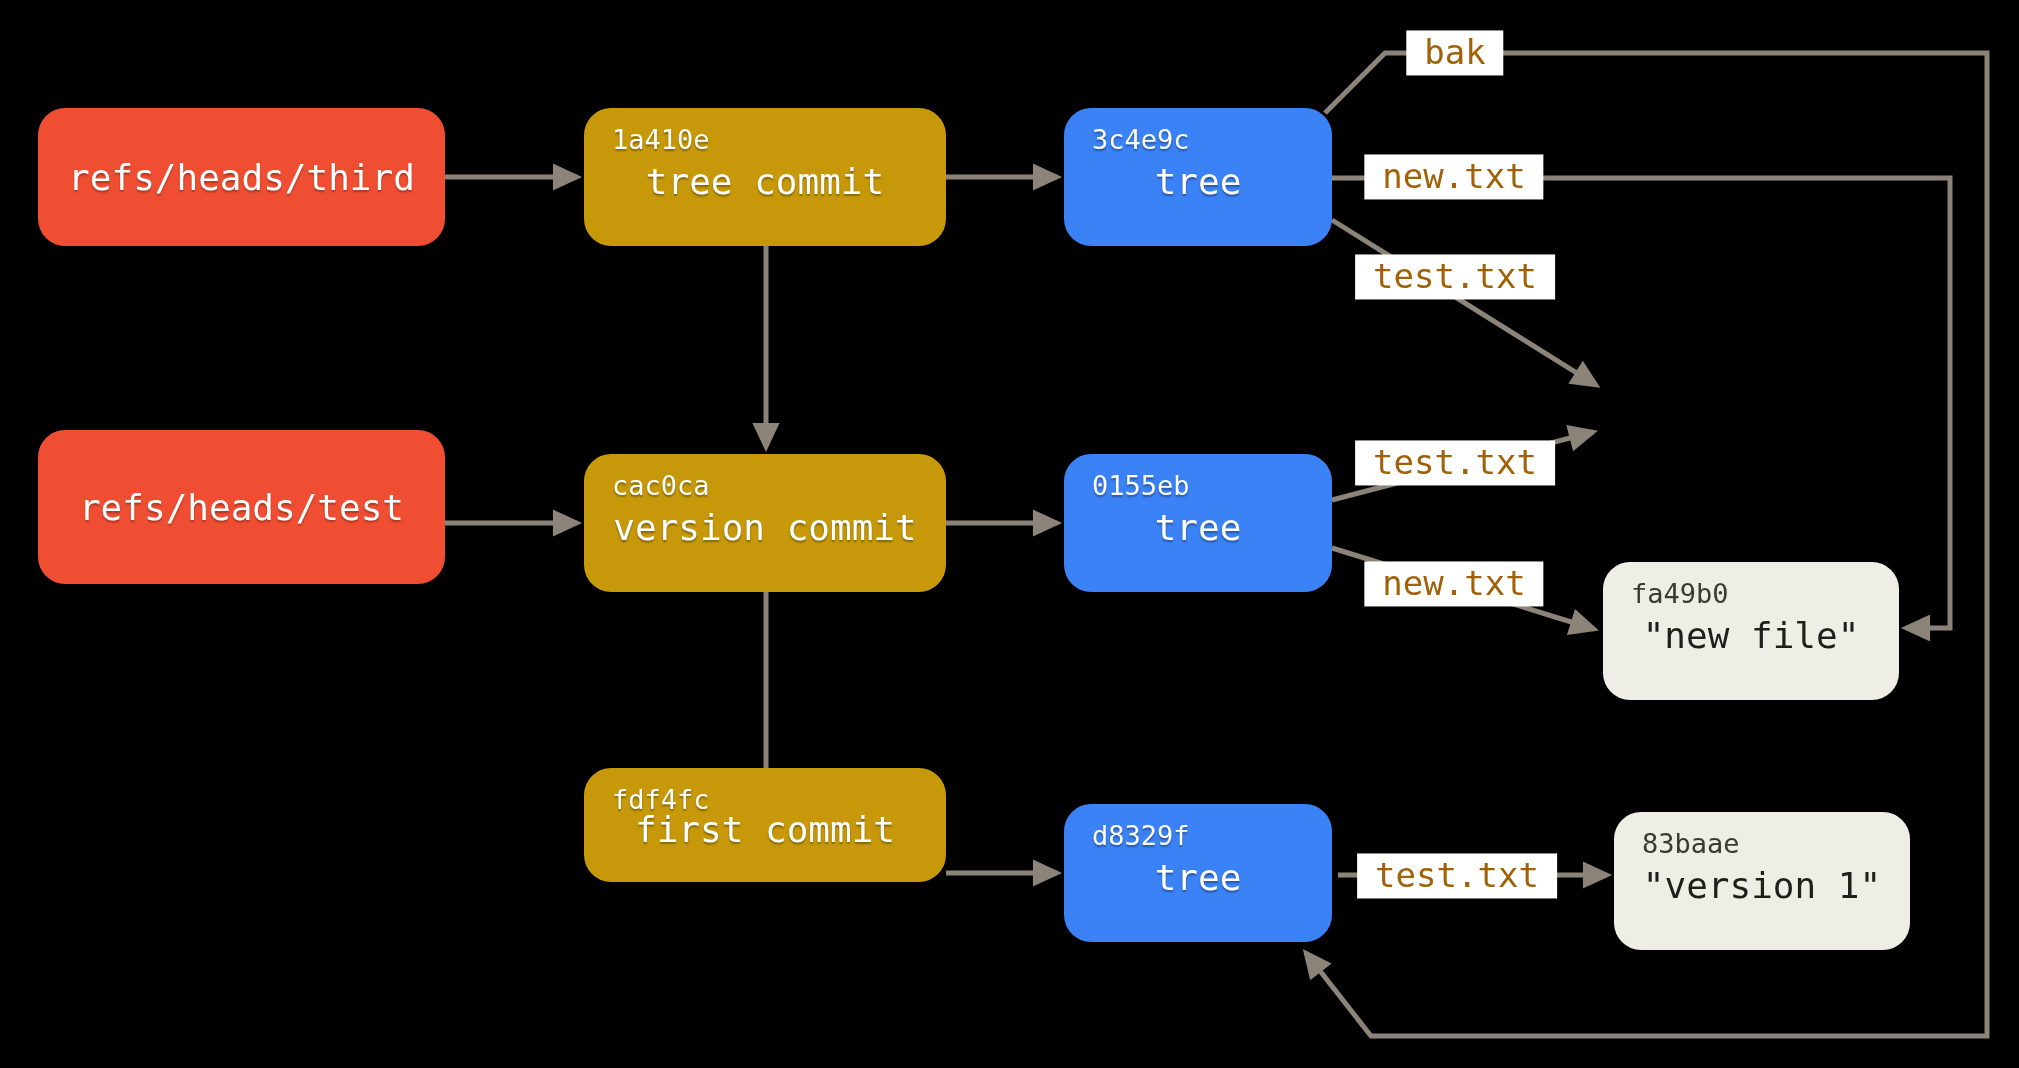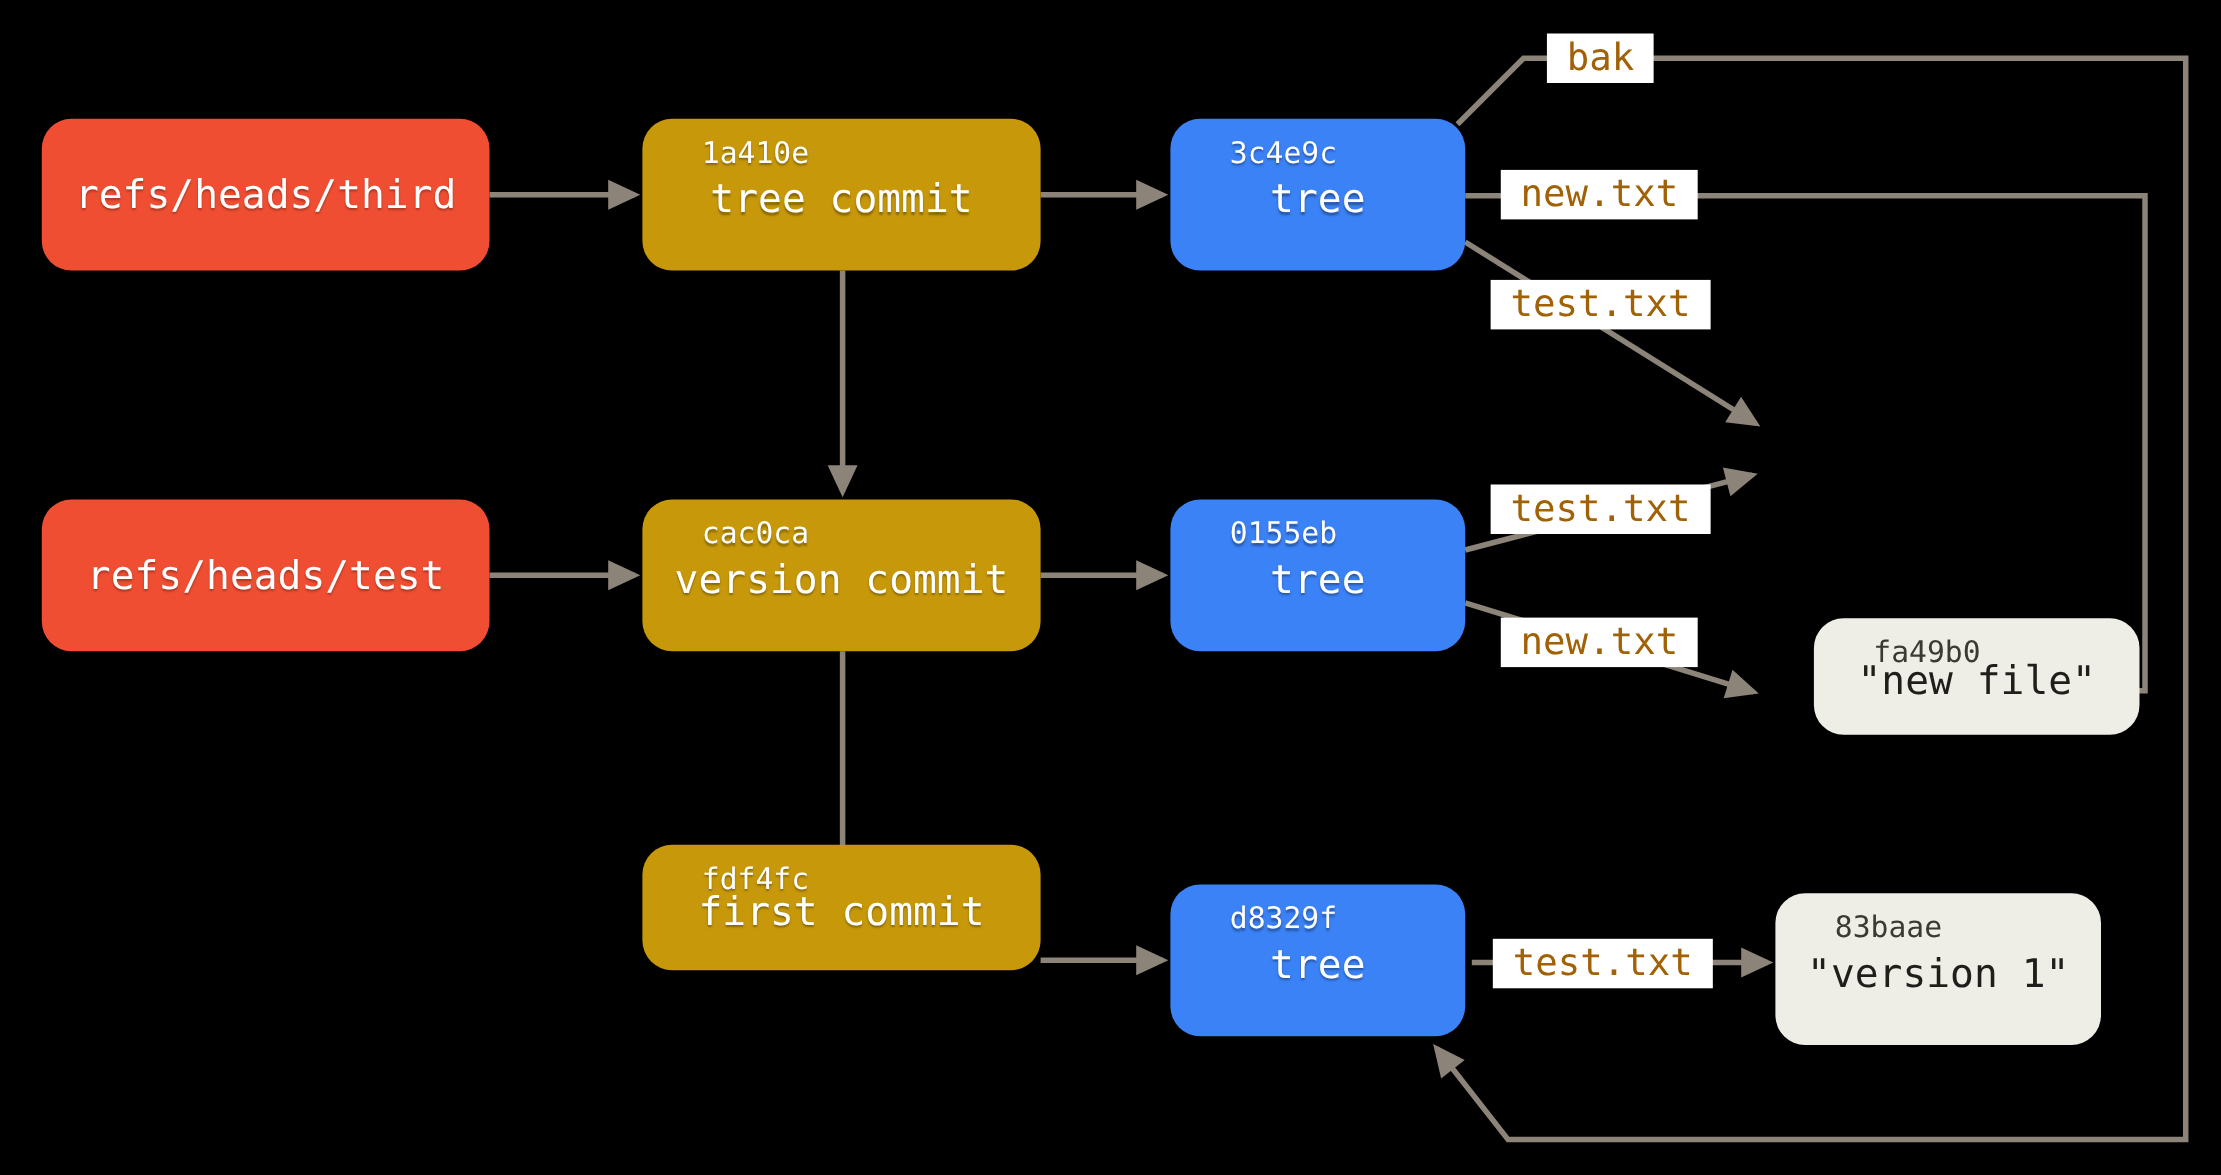--- a/index.html
+++ b/index.html
@@ -13,21 +13,20 @@
   .edges{position:absolute;left:0;top:0;z-index:1;}
   .node{
     position:absolute;z-index:2;
     border-radius:27px;
   }
   .node .hash{
     position:absolute;top:16px;left:28px;
     font-size:27px;letter-spacing:0;
     color:#ffffff;
     text-shadow:0 2px 2px rgba(0,0,0,0.35);
-    margin-left:26px;
   }
   .node .main{
     position:absolute;left:0;right:0;top:30px;bottom:22px;
     display:flex;align-items:center;justify-content:center;
     font-size:36px;
     color:#ffffff;
     text-shadow:0 2px 2px rgba(0,0,0,0.35);
     white-space:nowrap;
   }
   .node.ref .main{top:0;bottom:0;text-shadow:0 2px 2px rgba(0,0,0,0.30);}
@@ -70,21 +69,21 @@
       <path d="M1332,220 L1596,385" marker-end="url(#ah)"></path>
       <path d="M1332,500 L1593,432" marker-end="url(#ah)"></path>
       <path d="M1332,548 L1594,629" marker-end="url(#ah)"></path>
       <path d="M1338,875 H1607" marker-end="url(#ah)"></path>
     </g>
   </svg>
 
   <div class="node ref" style="left:38px;top:108px;width:407px;height:138px">
     <span class="main">refs/heads/third</span>
   </div>
-  <div class="node ref" style="left:38px;top:454px;width:407px;height:138px">
+  <div class="node ref" style="left:38px;top:430px;width:407px;height:154px">
     <span class="main">refs/heads/test</span>
   </div>
 
   <div class="node commit" style="left:584px;top:108px;width:362px;height:138px">
     <span class="hash">1a410e</span>
     <span class="main">tree commit</span>
   </div>
   <div class="node commit" style="left:584px;top:454px;width:362px;height:138px">
     <span class="hash">cac0ca</span>
     <span class="main">version commit</span>
@@ -100,21 +99,21 @@
   </div>
   <div class="node tree" style="left:1064px;top:454px;width:268px;height:138px">
     <span class="hash">0155eb</span>
     <span class="main">tree</span>
   </div>
   <div class="node tree" style="left:1064px;top:804px;width:268px;height:138px">
     <span class="hash">d8329f</span>
     <span class="main">tree</span>
   </div>
 
-  <div class="node blob" style="left:1649px;top:562px;width:296px;height:106px">
+  <div class="node blob" style="left:1603px;top:562px;width:296px;height:138px">
     <span class="hash">fa49b0</span>
     <span class="main">"new file"</span>
   </div>
   <div class="node blob" style="left:1614px;top:812px;width:296px;height:138px">
     <span class="hash">83baae</span>
     <span class="main">"version 1"</span>
   </div>
 
   <div class="edge-label" style="left:1455px;top:53px">bak</div>
   <div class="edge-label" style="left:1454px;top:177px">new.txt</div>

